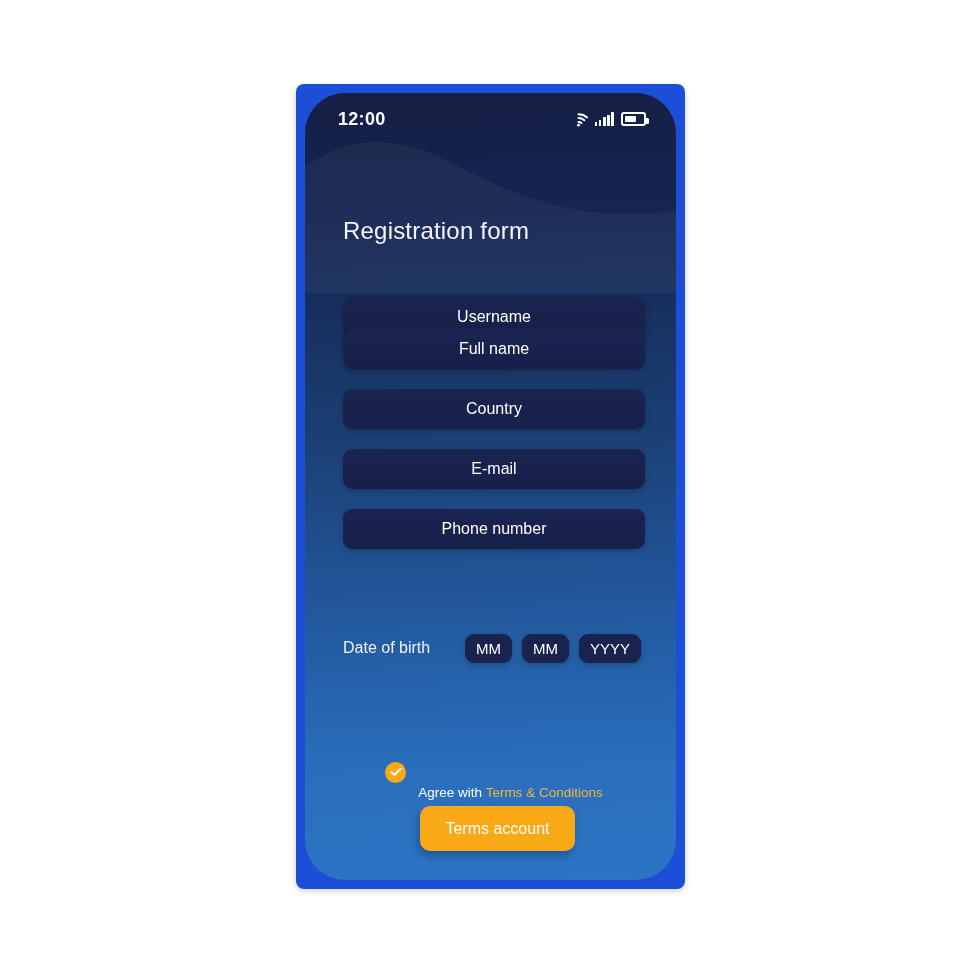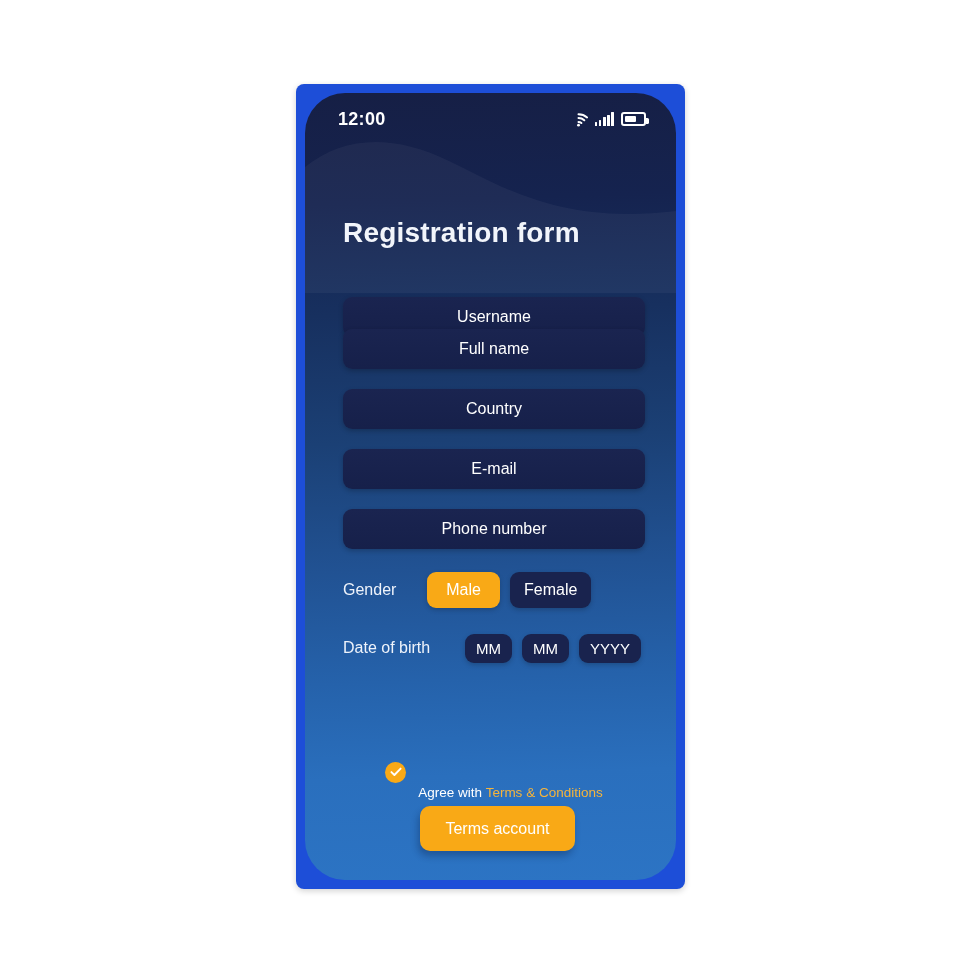--- a/index.html
+++ b/index.html
@@ -89,22 +89,22 @@
     position:absolute; left:0; top:0;
     width:100%; height:100%;
     z-index:4;
     padding:0 38px;
   }
 
   #page-title{
     position:absolute;
     left:38px; top:124px;
     color:#f2f5fb;
-    font-size:28px;
-    font-weight:700;
+    font-size:24px;
+    font-weight:400;
     letter-spacing:.2px;
   }
 
   
   .field{
     position:absolute;
     left:38px;
     width:302px;
     height:40px;
     border-radius:9px;
@@ -235,25 +235,20 @@
     <div id="screen-content">
 
       <h1 id="page-title">Registration form</h1>
 
       <div class="field" id="field-username">Username</div>
       <div class="field" id="field-fullname">Full name</div>
       <div class="field" id="field-country">Country</div>
       <div class="field" id="field-email">E-mail</div>
       <div class="field" id="field-phone">Phone number</div>
 
-      <div id="gender-row">
-        <span id="gender-label">Gender</span>
-        <span class="seg-btn" id="gender-male">Male</span>
-        <span class="seg-btn" id="gender-female">Female</span>
-      </div>
 
       <div id="dob-row">
         <span id="dob-label">Date of birth</span>
         <span class="dob-box">MM</span>
         <span class="dob-box">MM</span>
         <span class="dob-box">YYYY</span>
       </div>
 
 
       <div id="terms-row">

